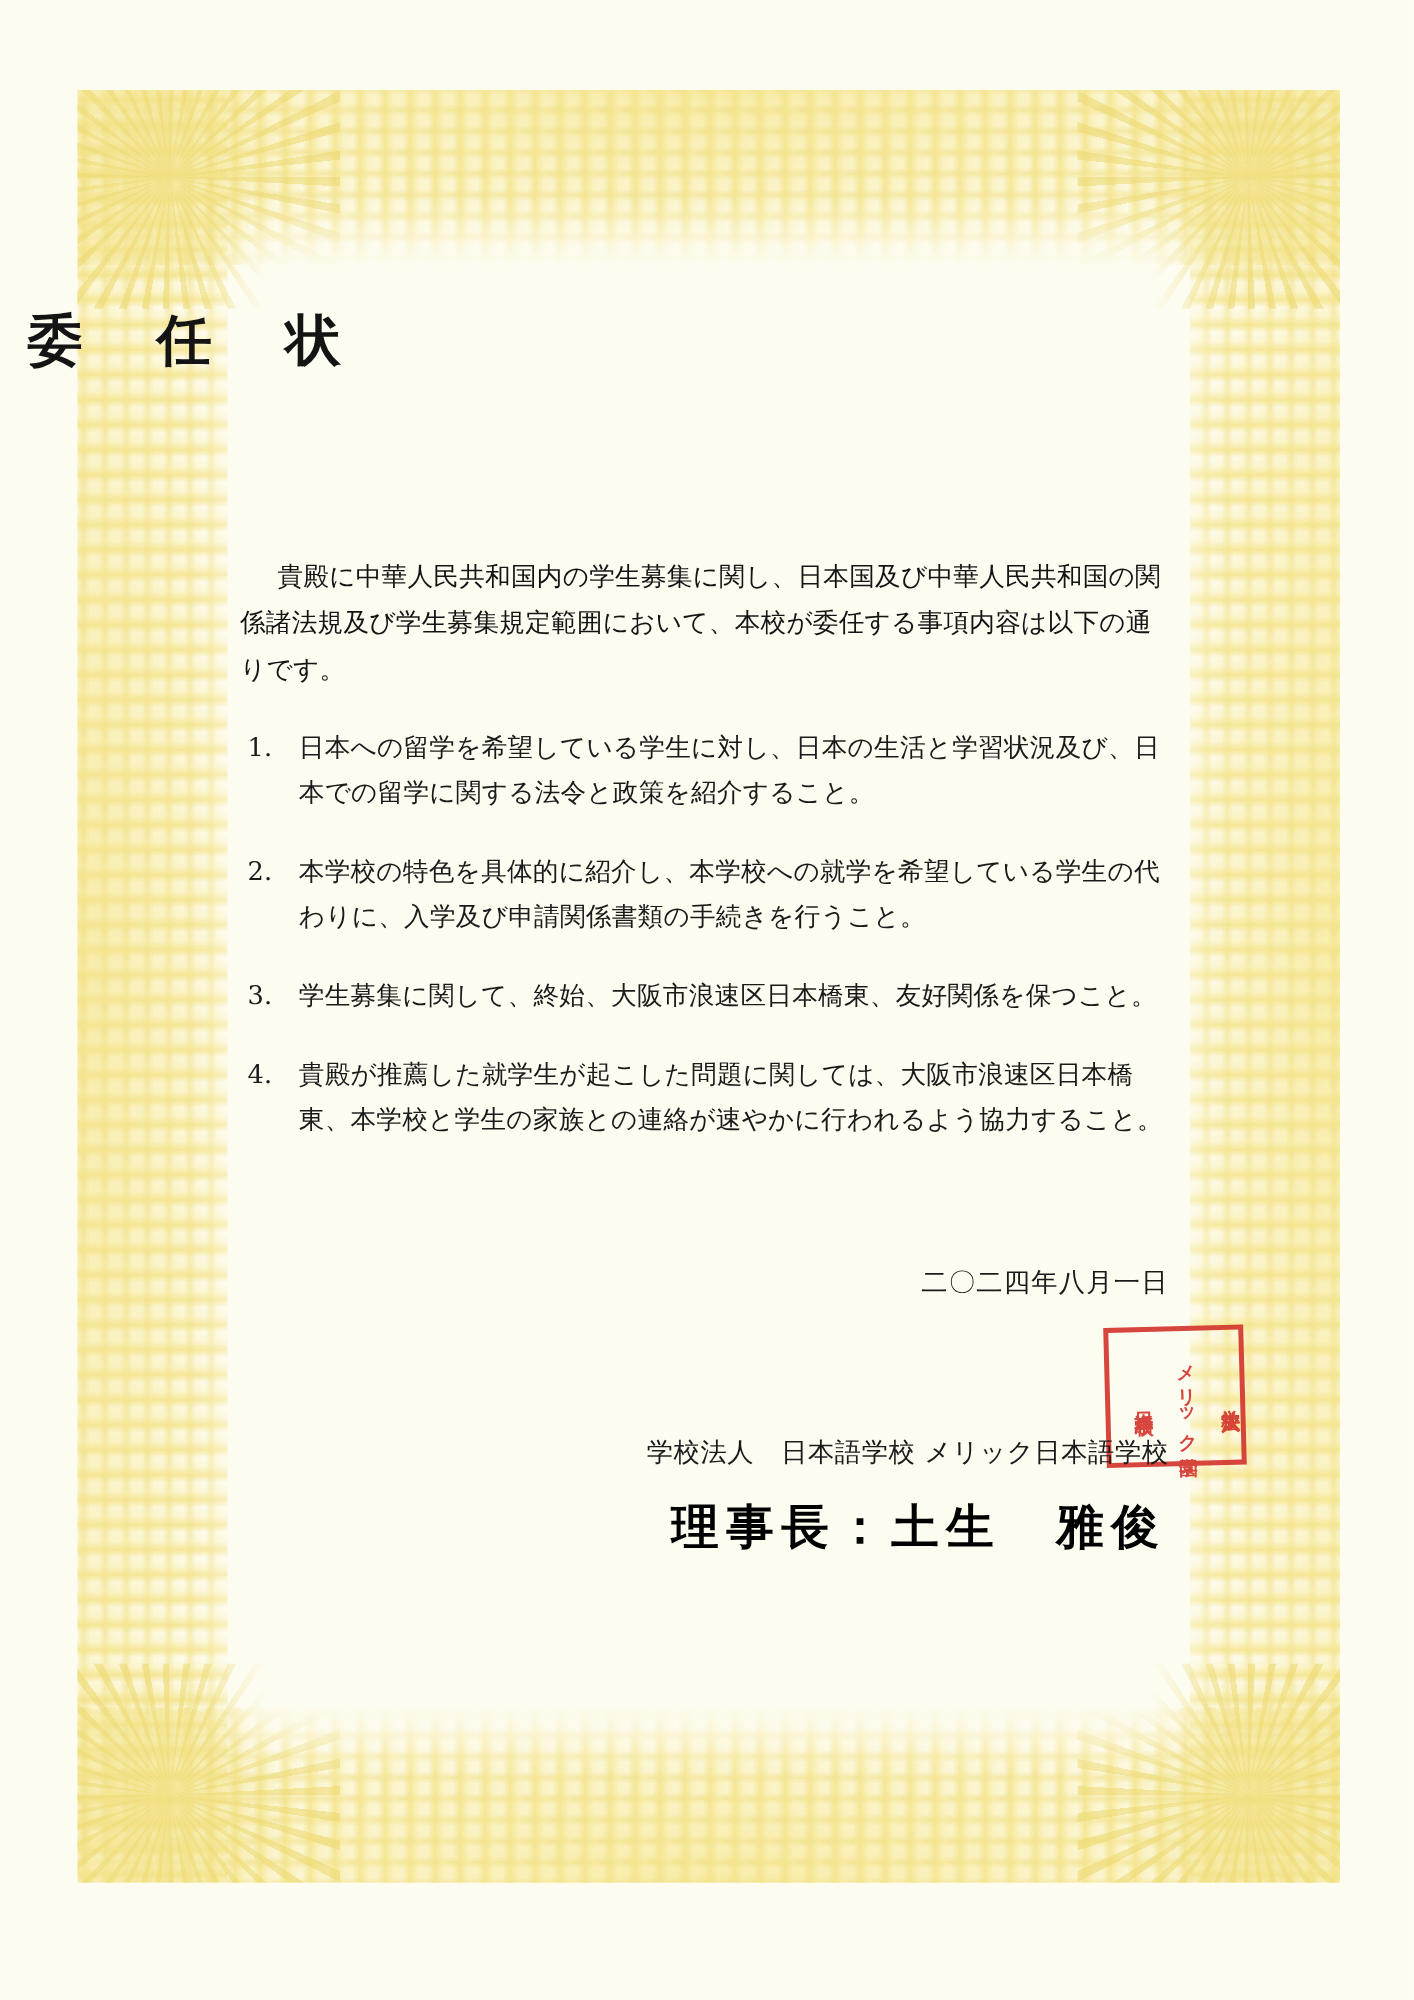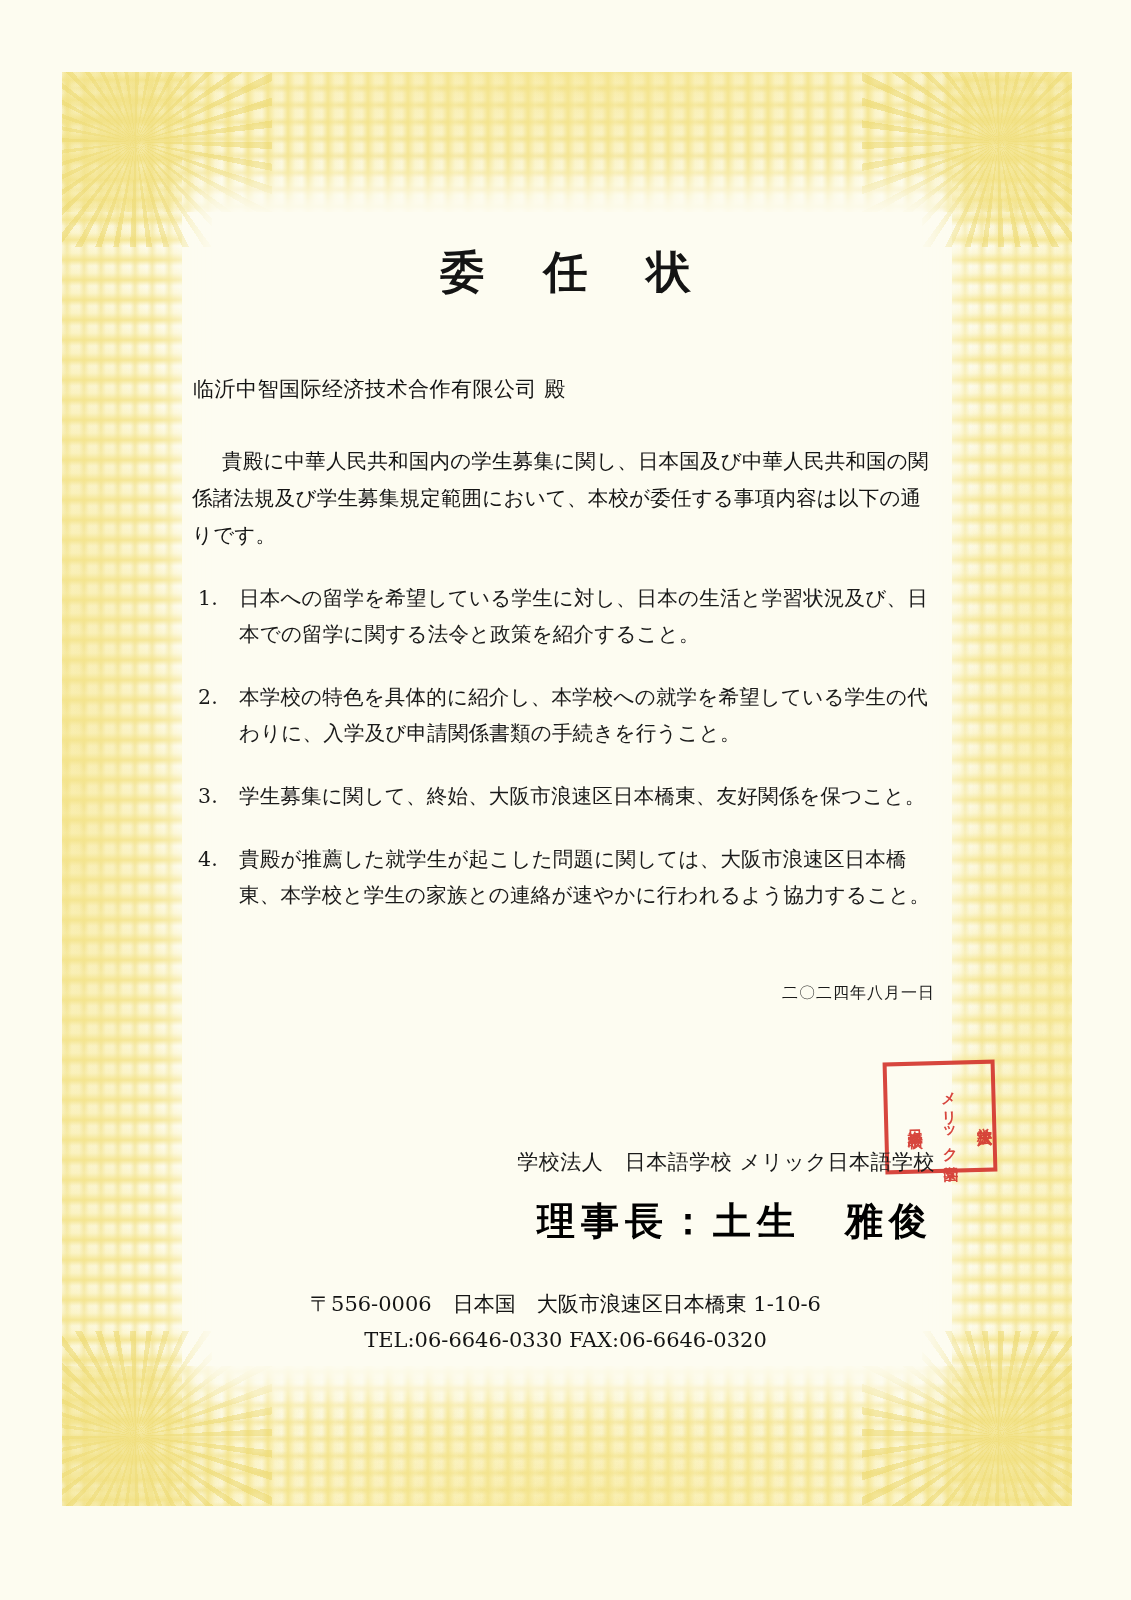--- a/index.html
+++ b/index.html
@@ -103,21 +103,20 @@
     top: 0;
     width: 1131px;
     height: 1600px;
     color: #1a1a1a;
   }
   .doc-title {
     position: absolute;
     top: 243px;
     left: 0;
     width: 1131px;
-    text-align: center;
     font-size: 44px;
     letter-spacing: 22px;
     text-indent: 22px;
     font-weight: 600;
     font-family: "DejaVu Serif", "Liberation Serif", serif;
     color: #141414;
   }
   .addressee {
     position: absolute;
     left: 193px;
@@ -157,22 +156,22 @@
     text-align: right;
     padding-right: 10px;
     box-sizing: border-box;
     font-family: "DejaVu Serif", "Liberation Serif", serif;
   }
   .clause-body { flex: 1 1 auto; margin-left: 11px; }
 
   .doc-date {
     position: absolute;
     right: 196px;
-    top: 983px;
-    font-size: 16px;
+    top: 1012px;
+    font-size: 21px;
     letter-spacing: 1px;
   }
   .school-line {
     position: absolute;
     right: 196px;
     top: 1148px;
     font-size: 21px;
     letter-spacing: 0.5px;
   }
   .signature {
@@ -240,21 +239,20 @@
     <div class="corner-flourish cf-tr"></div>
     <div class="corner-flourish cf-bl"></div>
     <div class="corner-flourish cf-br"></div>
     <div class="inner-mask"></div>
   </div>
 
   <div class="content">
 
     <div class="doc-title">委 任 状</div>
 
-    <div class="addressee">临沂中智国际经济技术合作有限公司 殿</div>
 
     <div class="lead">貴殿に中華人民共和国内の学生募集に関し、日本国及び中華人民共和国の関係諸法規及び学生募集規定範囲において、本校が委任する事項内容は以下の通りです。</div>
 
     <div class="clauses">
       <div class="clause">
         <div class="clause-num">1.</div>
         <div class="clause-body">日本への留学を希望している学生に対し、日本の生活と学習状況及び、日本での留学に関する法令と政策を紹介すること。</div>
       </div>
       <div class="clause">
         <div class="clause-num">2.</div>
@@ -275,19 +273,15 @@
     <div class="seal">
       <div class="seal-col">日本語学校</div>
       <div class="seal-col">メリック学園</div>
       <div class="seal-col">学校法人</div>
     </div>
 
     <div class="school-line">学校法人　日本語学校 メリック日本語学校</div>
 
     <div class="signature">理事長：土生　雅俊</div>
 
-    <div class="addr-block">
-      <div>〒556-0006　日本国　大阪市浪速区日本橋東 1-10-6</div>
-      <div>TEL:06-6646-0330 FAX:06-6646-0320</div>
-    </div>
 
   </div>
 </div>
 
 </body></html>

